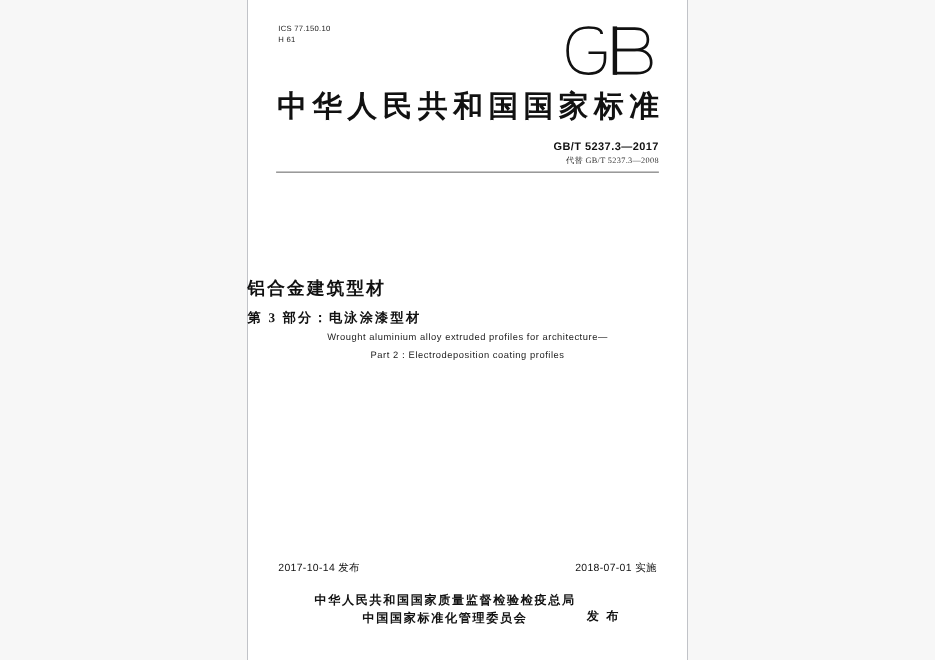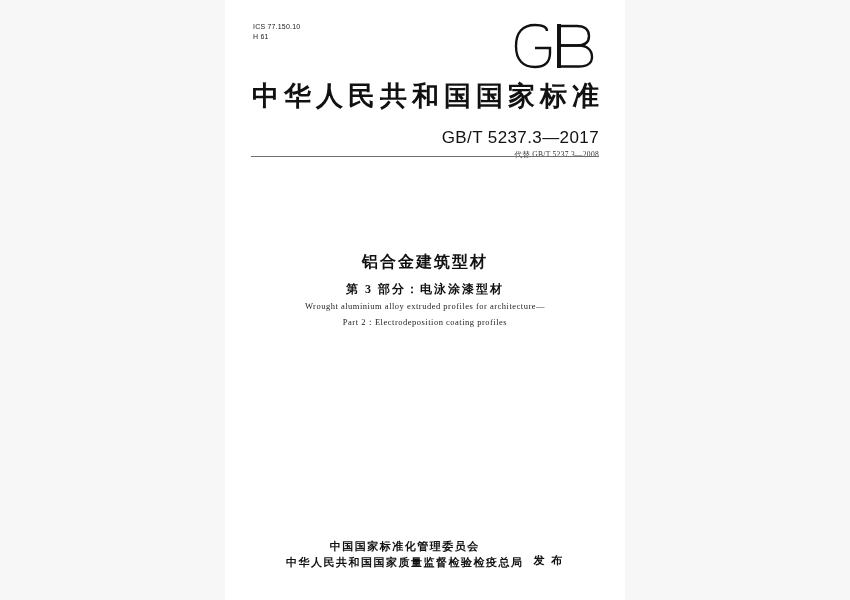--- a/index.html
+++ b/index.html
@@ -75,22 +75,23 @@
 
   .std-no {
     position: absolute;
     right: 26px;
     top: 128px;
     text-align: right;
     color: #111;
   }
   .std-no .main {
     font-family: "Liberation Sans", sans-serif;
-    font-size: 17px;
+    font-size: 10px;
     letter-spacing: 0.4px;
+    font-weight: bold;
   }
   .std-no .sub {
     font-family: "Liberation Serif", serif;
     font-size: 7.5px;
     color: #333;
     margin-top: 2px;
     letter-spacing: 0.3px;
   }
 
   .rule {
@@ -100,21 +101,21 @@
     top: 156px;
     height: 1px;
     background: #6f6f6f;
   }
 
   .subject {
     position: absolute;
     left: 0;
     right: 0;
     top: 252px;
-    text-align: center;
+    text-align: left;
   }
   .subject .line1 {
     font-family: "Liberation Serif", serif;
     font-weight: bold;
     font-size: 16px;
     letter-spacing: 2px;
     color: #111;
     margin-bottom: 8px;
   }
   .subject .line2 {
@@ -124,21 +125,21 @@
     letter-spacing: 2px;
     color: #111;
   }
 
   .subject-en {
     position: absolute;
     left: 0;
     right: 0;
     top: 298px;
     text-align: center;
-    font-family: Liberation Serif, serif;
+    font-family: Liberation Sans, sans-serif;
     font-size: 8.5px;
     color: #222;
     line-height: 16px;
     letter-spacing: 0.5px;
   }
 
   .dates {
     position: absolute;
     left: 28px;
     right: 28px;
@@ -228,25 +229,29 @@
     <div class="subject">
       <div class="line1">铝合金建筑型材</div>
       <div class="line2">第 3 部分：电泳涂漆型材</div>
     </div>
 
     <div class="subject-en">
       <div>Wrought aluminium alloy extruded profiles for architecture—</div>
       <div>Part 2：Electrodeposition coating profiles</div>
     </div>
 
+    <div class="dates">
+      <div>2017-10-14 发布</div>
+      <div>2018-07-01 实施</div>
+    </div>
 
     <div class="issuer">
       <div class="issuer-flex">
         <div class="issuer-rows">
+          <div class="row">中华人民共和国国家质量监督检验检疫总局</div>
           <div class="row">中国国家标准化管理委员会</div>
-          <div class="row">中华人民共和国国家质量监督检验检疫总局</div>
         </div>
         <div class="issue-word">发 布</div>
       </div>
     </div>
 
   </div>
 </div>
 
 </body></html>

